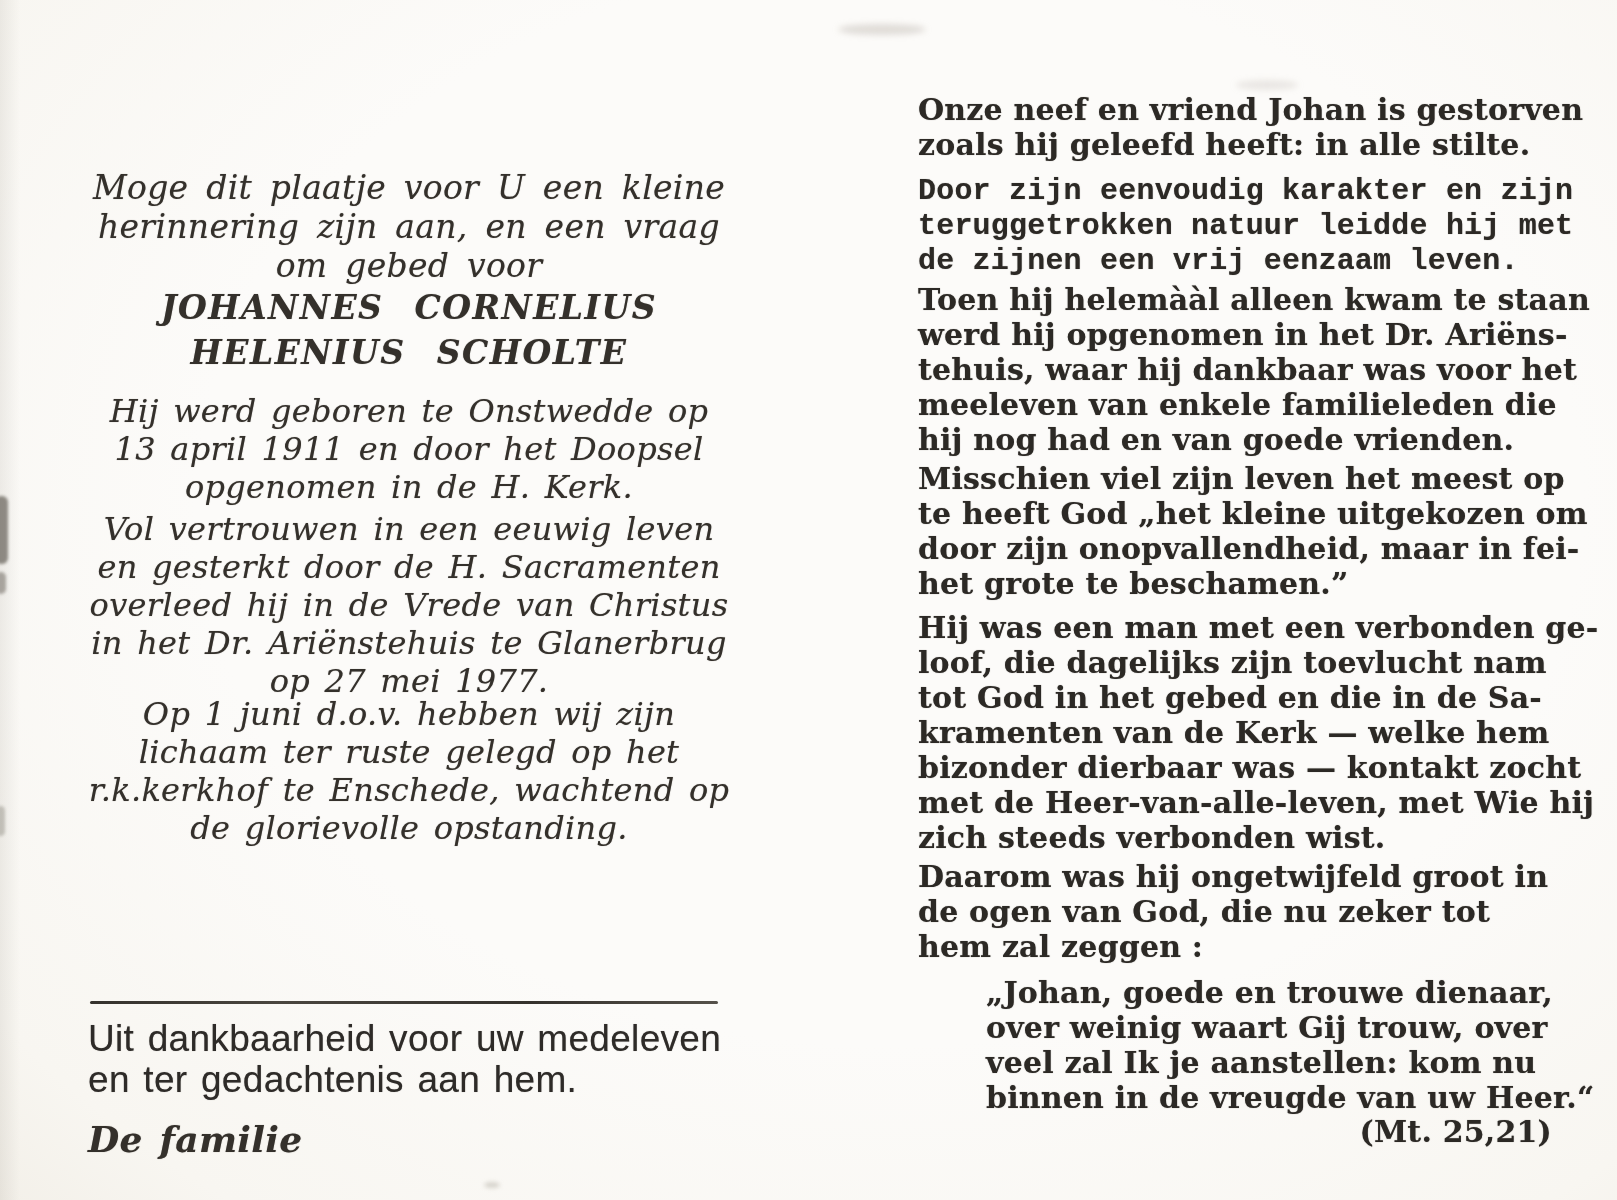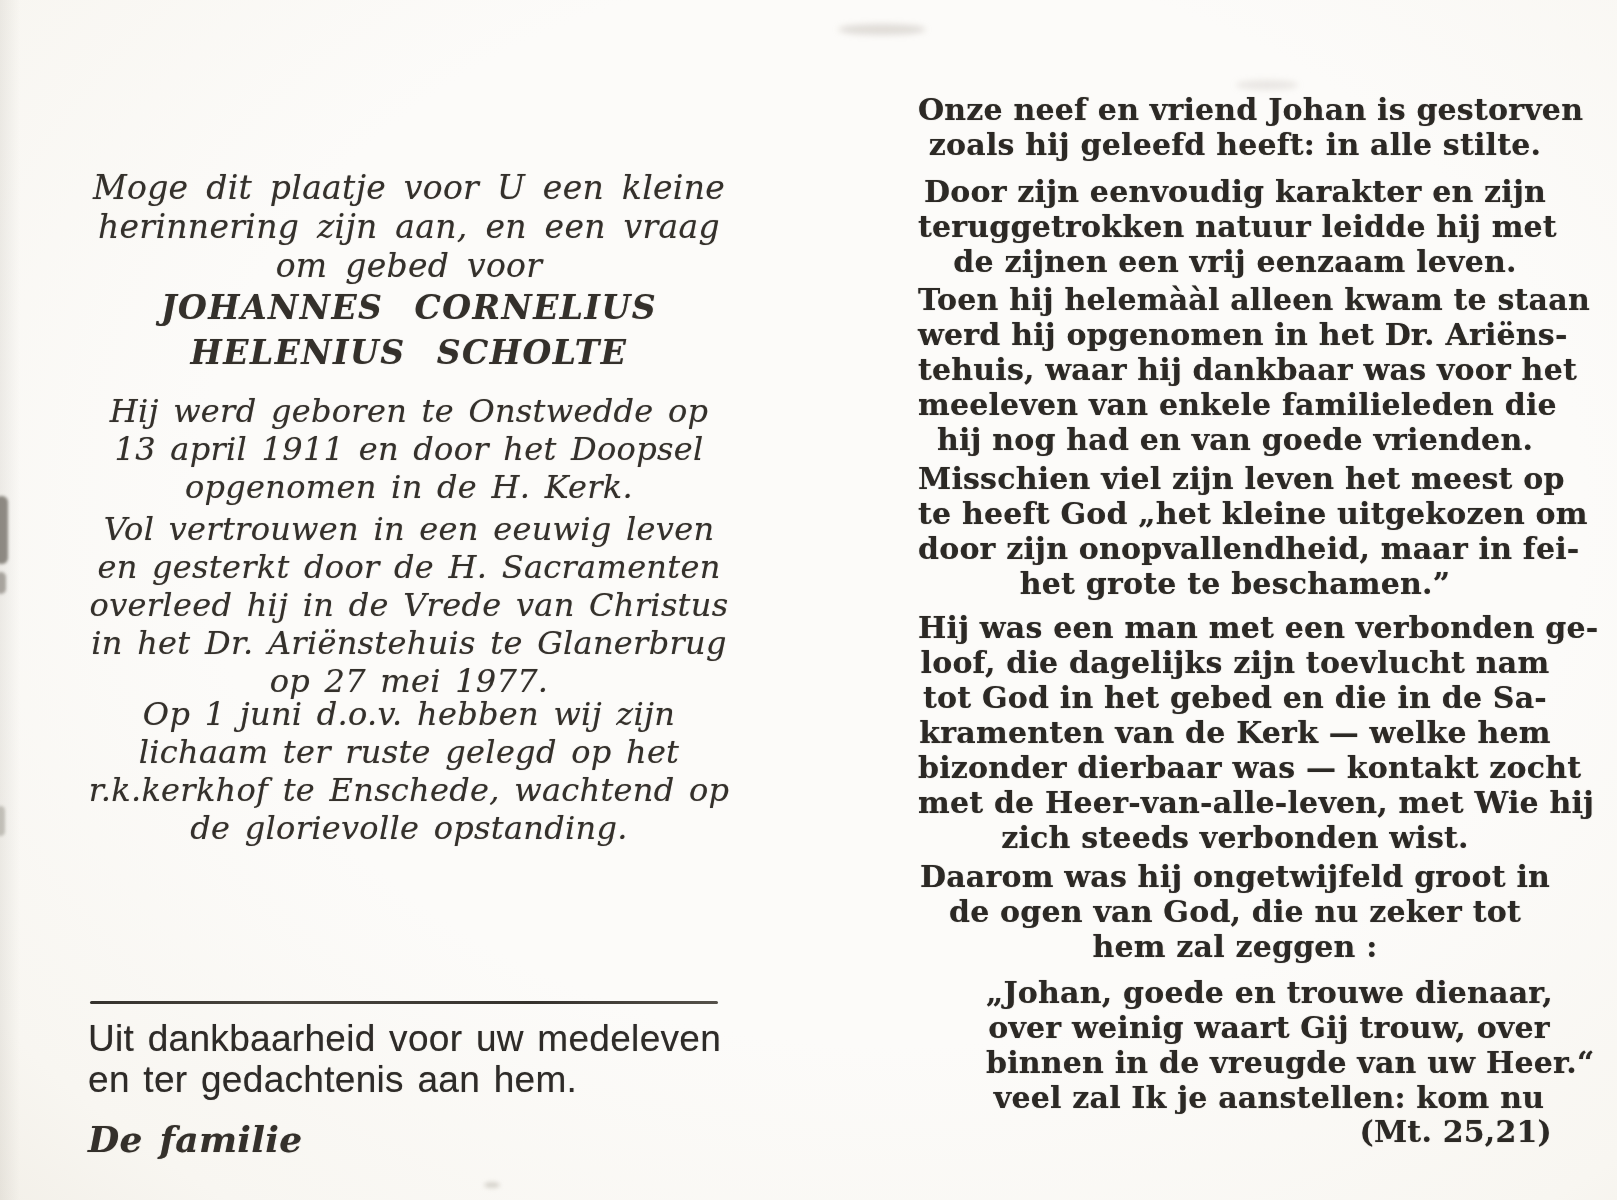--- a/index.html
+++ b/index.html
@@ -52,23 +52,23 @@
   }
   .signature{
     top:1118px;text-align:left;box-sizing:border-box;padding-right:22px;
     font-size:36px;font-weight:700;line-height:42px;
   }
 
   
   .rt{
     font-family:"DejaVu Serif",serif;font-weight:700;
     color:#2c2925;text-shadow:0 0 1px rgba(44,40,36,0.5);
-    font-size:30px;line-height:35px;text-align:center;letter-spacing:0.2px;
+    font-size:30px;line-height:35px;text-align:left;letter-spacing:0.2px;
   }
-  .p1{top:92px;} .p2{top:174px;} .p3{top:282px;}
+  .p1{top:92px;} .p2{top:174px;font-family:Liberation Mono, monospace;} .p3{top:282px;}
   .p4{top:461px;} .p5{top:610px;} .p6{top:859px;}
   .quote{top:975px;left:68px;width:566px;}
   .citation-line{top:1114px;text-align:right;}
 
   
   .smudge{position:absolute;border-radius:50%;pointer-events:none;}
   .sm-top{left:838px;top:24px;width:88px;height:11px;background:rgba(158,150,138,0.30);filter:blur(3px);}
   .sm-top-right{left:1236px;top:80px;width:62px;height:10px;background:rgba(168,160,148,0.22);filter:blur(3px);}
   .sm-bottom{left:484px;top:1182px;width:16px;height:6px;background:rgba(150,142,130,0.35);filter:blur(2px);}
   .edge-mark{position:absolute;border-radius:6px;filter:blur(1.5px);pointer-events:none;}
@@ -157,19 +157,19 @@
         <div class="tl">zich steeds verbonden wist.</div>
       </div>
     <div class="block rt p6">
         <div class="tl">Daarom was hij ongetwijfeld groot in</div>
         <div class="tl">de ogen van God, die nu zeker tot</div>
         <div class="tl">hem zal zeggen :</div>
       </div>
     <div class="block rt quote">
         <div class="tl">„Johan, goede en trouwe dienaar,</div>
         <div class="tl">over weinig waart Gij trouw, over</div>
+        <div class="tl">veel zal Ik je aanstellen: kom nu</div>
         <div class="tl">binnen in de vreugde van uw Heer.“</div>
-        <div class="tl">veel zal Ik je aanstellen: kom nu</div>
       </div>
     <div class="block rt citation-line">(Mt. 25,21)</div>
   </div>
 
 </div>
 
 </body></html>

